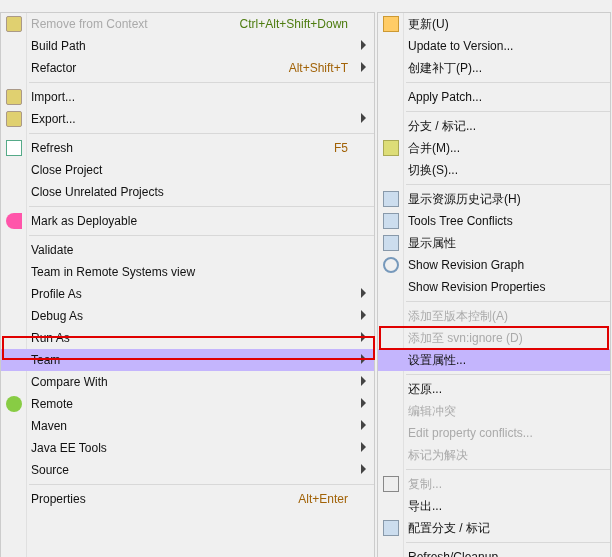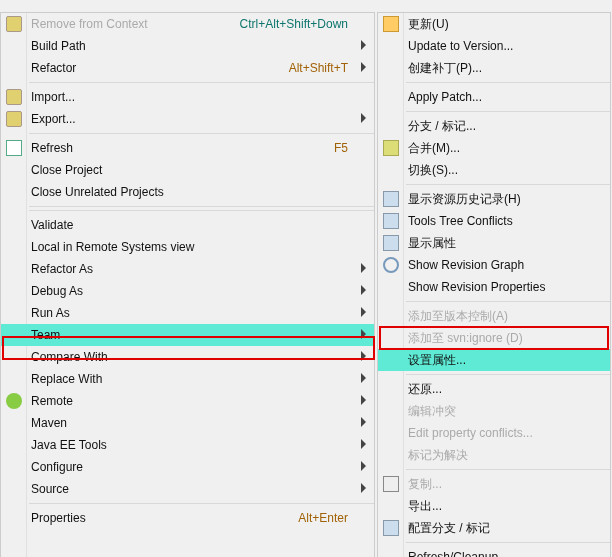--- a/index.html
+++ b/index.html
@@ -4,24 +4,24 @@
 <style>
 * { margin:0; padding:0; box-sizing:border-box; }
 body { font-family:"Segoe UI",Tahoma,sans-serif; font-size:12px; background:#f0f0f0; width:612px; height:557px; overflow:hidden; position:relative; }
 .menu { position:absolute; top:12px; background:#f0f0f0; border:1px solid #ccc; overflow:hidden; }
 .left-menu { left:0; width:375px; height:557px; }
 .right-menu { left:377px; width:234px; height:557px; }
 .icon-col { position:absolute; left:0; top:0; bottom:0; width:26px; background:#f0f0f0; border-right:1px solid #e0e0e0; }
 .item { position:relative; height:22px; line-height:22px; padding-left:30px; white-space:nowrap; color:#111; }
 .item.disabled { color:#aaa; }
 .item .shortcut { position:absolute; right:26px; top:0; color:#a16207; }
-.item.disabled .shortcut { color:#0f766e; }
+.item.disabled .shortcut { color:#4d7c0f; }
 .item .arrow { position:absolute; right:8px; top:5px; width:0; height:0; border-top:5px solid transparent; border-bottom:5px solid transparent; border-left:5px solid #444; }
 .sep { height:1px; background:#d8d8d8; margin:3px 0 3px 28px; }
-.item.highlight-blue { background:#5eead4; }
+.item.highlight-blue { background:#c4b5fd; }
 .item .ico { position:absolute; left:5px; top:3px; width:16px; height:16px; }
 .highlight-box { position:absolute; border:2px solid #e00000; pointer-events:none; z-index:10; }
 .ico-b { background:#e0d070; border:1px solid #a98; border-radius:2px; }
 .ico-r { background:#fff; border:1px solid #5a8; }
 .ico-d { background:#f5a; border-radius:50% 0 0 50%; }
 .ico-j { background:#8c4; border-radius:50%; }
 .ico-u { background:#fc6; border:1px solid #c93; }
 .ico-p { background:#cde; border:1px solid #89a; }
 .ico-g { border:2px solid #79b; border-radius:50%; }
 .ico-m { background:#dd7; border:1px solid #aa5; }
@@ -37,33 +37,32 @@
   <div class="item"><span>Build Path</span><span class="arrow"></span></div>
   <div class="item"><span>Refactor</span><span class="shortcut">Alt+Shift+T</span><span class="arrow"></span></div>
   <div class="sep"></div>
   <div class="item"><span class="ico ico-b"></span><span>Import...</span></div>
   <div class="item"><span class="ico ico-b"></span><span>Export...</span><span class="arrow"></span></div>
   <div class="sep"></div>
   <div class="item"><span class="ico ico-r"></span><span>Refresh</span><span class="shortcut">F5</span></div>
   <div class="item"><span>Close Project</span></div>
   <div class="item"><span>Close Unrelated Projects</span></div>
   <div class="sep"></div>
+  <div class="item"><span class="ico ico-d"></span><span>Mark as Deployable</span></div>
   <div class="sep"></div>
   <div class="item"><span>Validate</span></div>
-  <div class="item"><span>Local in Remote Systems view</span></div>
-  <div class="item"><span>Refactor As</span><span class="arrow"></span></div>
+  <div class="item"><span>Team in Remote Systems view</span></div>
+  <div class="item"><span>Profile As</span><span class="arrow"></span></div>
   <div class="item"><span>Debug As</span><span class="arrow"></span></div>
   <div class="item"><span>Run As</span><span class="arrow"></span></div>
   <div class="item highlight-blue"><span>Team</span><span class="arrow"></span></div>
   <div class="item"><span>Compare With</span><span class="arrow"></span></div>
-  <div class="item"><span>Replace With</span><span class="arrow"></span></div>
   <div class="item"><span class="ico ico-j"></span><span>Remote</span><span class="arrow"></span></div>
   <div class="item"><span>Maven</span><span class="arrow"></span></div>
   <div class="item"><span>Java EE Tools</span><span class="arrow"></span></div>
-  <div class="item"><span>Configure</span><span class="arrow"></span></div>
   <div class="item"><span>Source</span><span class="arrow"></span></div>
   <div class="sep"></div>
   <div class="item"><span>Properties</span><span class="shortcut">Alt+Enter</span></div>
 </div>
 
 <div class="menu right-menu">
   <div class="icon-col"></div>
 
   <div class="item"><span class="ico ico-u"></span><span>更新(U)</span></div>
   <div class="item"><span>Update to Version...</span></div>

